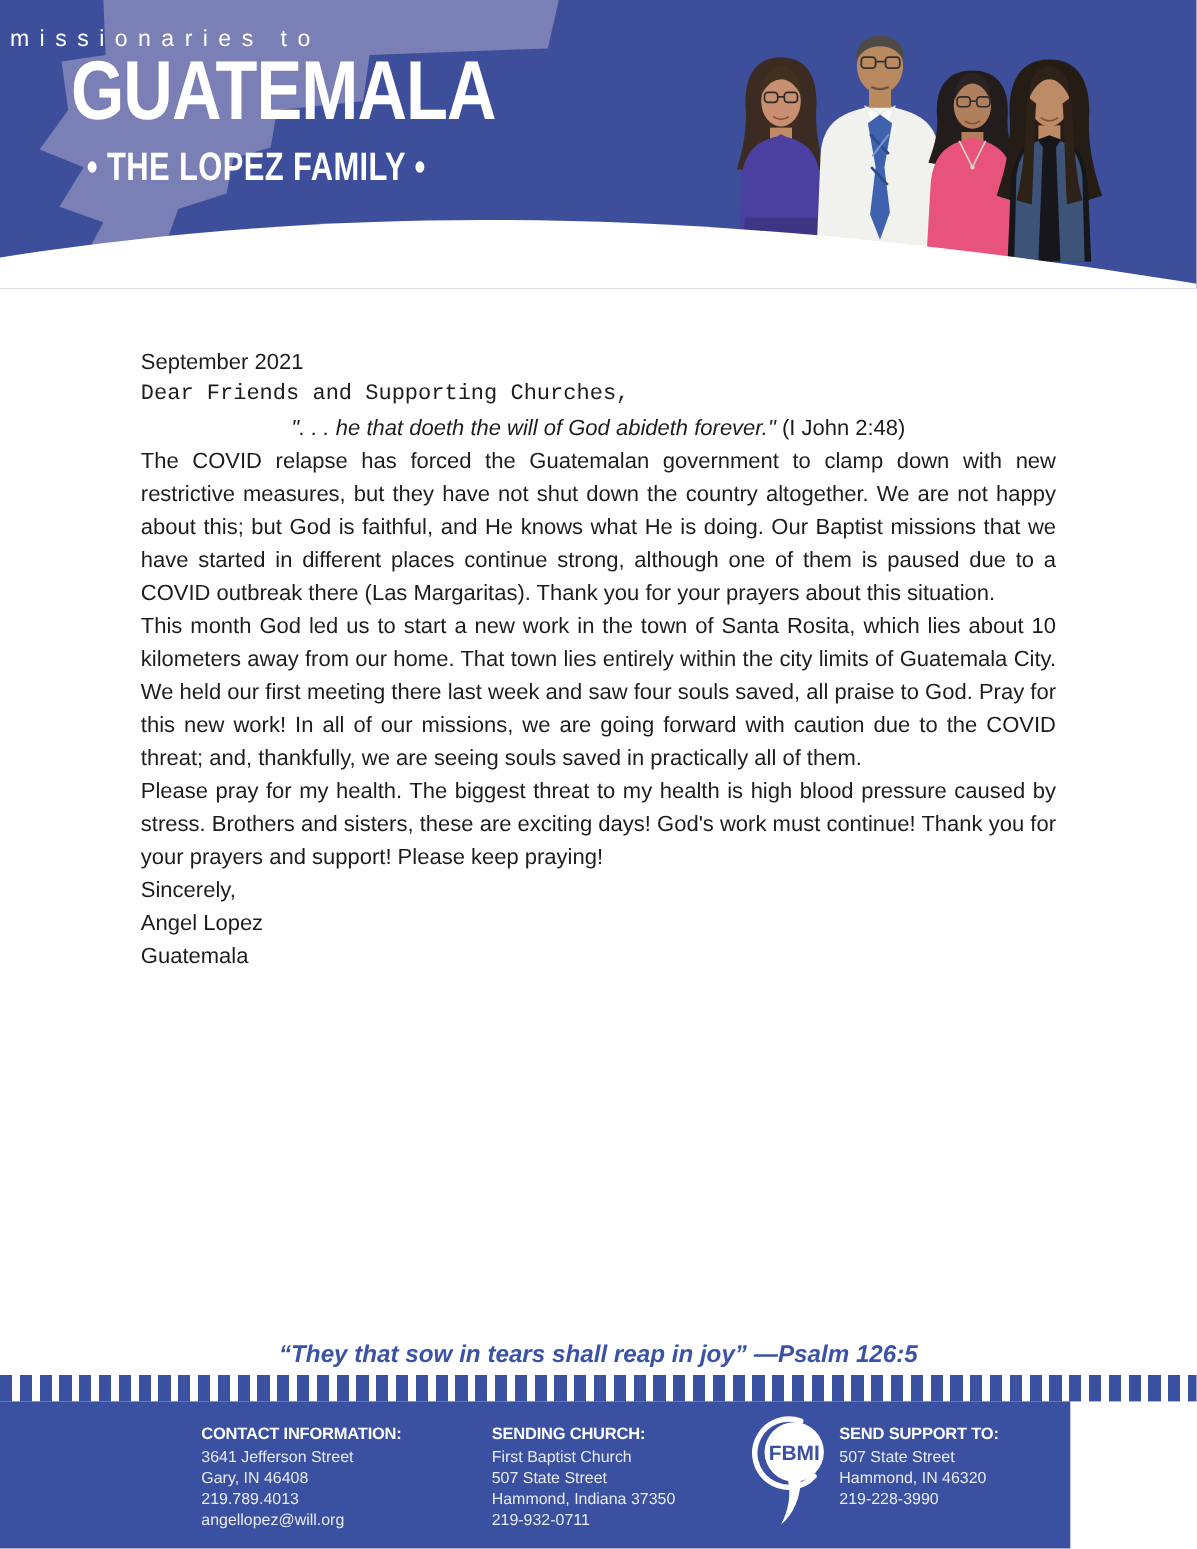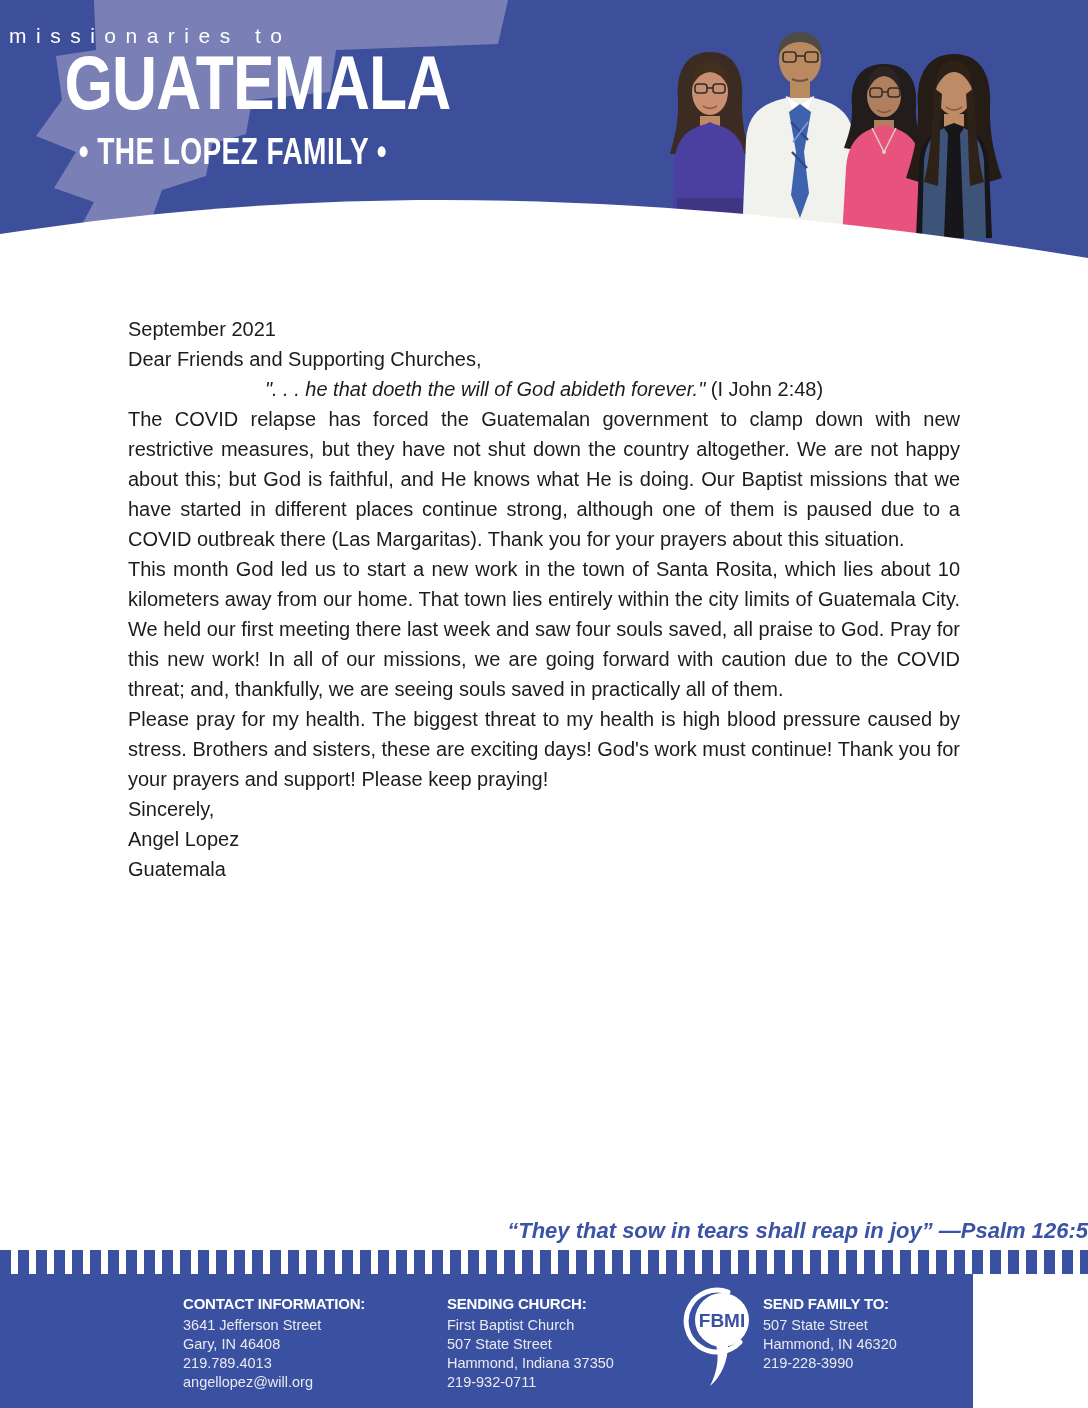--- a/index.html
+++ b/index.html
@@ -68,33 +68,33 @@
     position: absolute;
     top: 314px;
     left: 128px;
     width: 832px;
     font-size: 20px;
     line-height: 30px;
     color: #1c1c1c;
   }
   .letter p { margin: 0; }
   .date { margin-bottom: 65px; }
-  .salutation { margin-bottom: 18px; }
+  .salutation { margin-bottom: 18px; font-family: Liberation Mono, monospace; }
   .verse { text-align: center; margin-bottom: 18px; }
   .verse .v-it { font-style: italic; }
   .para { text-align: justify; margin-bottom: 20px; }
   .closing { margin-bottom: 19px; }
 
   
   .footer-quote {
     position: absolute;
     top: 1214px;
     left: 0;
     width: 1088px;
-    text-align: right;
+    text-align: center;
     font-size: 22px;
     line-height: 34px;
     font-style: italic;
     font-weight: 700;
     color: #3a53a6;
   }
   .stripes {
     position: absolute;
     top: 1250px;
     left: 0;
@@ -249,20 +249,20 @@
     </div>
 
     <svg class="fbmi-logo" viewBox="0 0 72 110">
       <path d="M 46,6 A 31,31 0 1 0 58,56" fill="none" stroke="#ffffff" stroke-width="5" stroke-linecap="round"></path>
       <circle cx="40" cy="34" r="27" fill="#ffffff"></circle>
       <path d="M 34,58 C 38,74 34,88 28,100 C 40,90 46,74 46,58 Z" fill="#ffffff"></path>
       <text x="40" y="41" text-anchor="middle" font-family="Liberation Sans, sans-serif" font-size="19" font-weight="700" fill="#3a50a0">FBMI</text>
     </svg>
 
     <div class="foot-col col-support">
-      <div class="foot-heading">SEND FAMILY TO:</div>
+      <div class="foot-heading">SEND SUPPORT TO:</div>
       <div>507 State Street</div>
       <div>Hammond, IN 46320</div>
       <div>219-228-3990</div>
     </div>
   </div>
 
 </div>
 
 </body></html>

